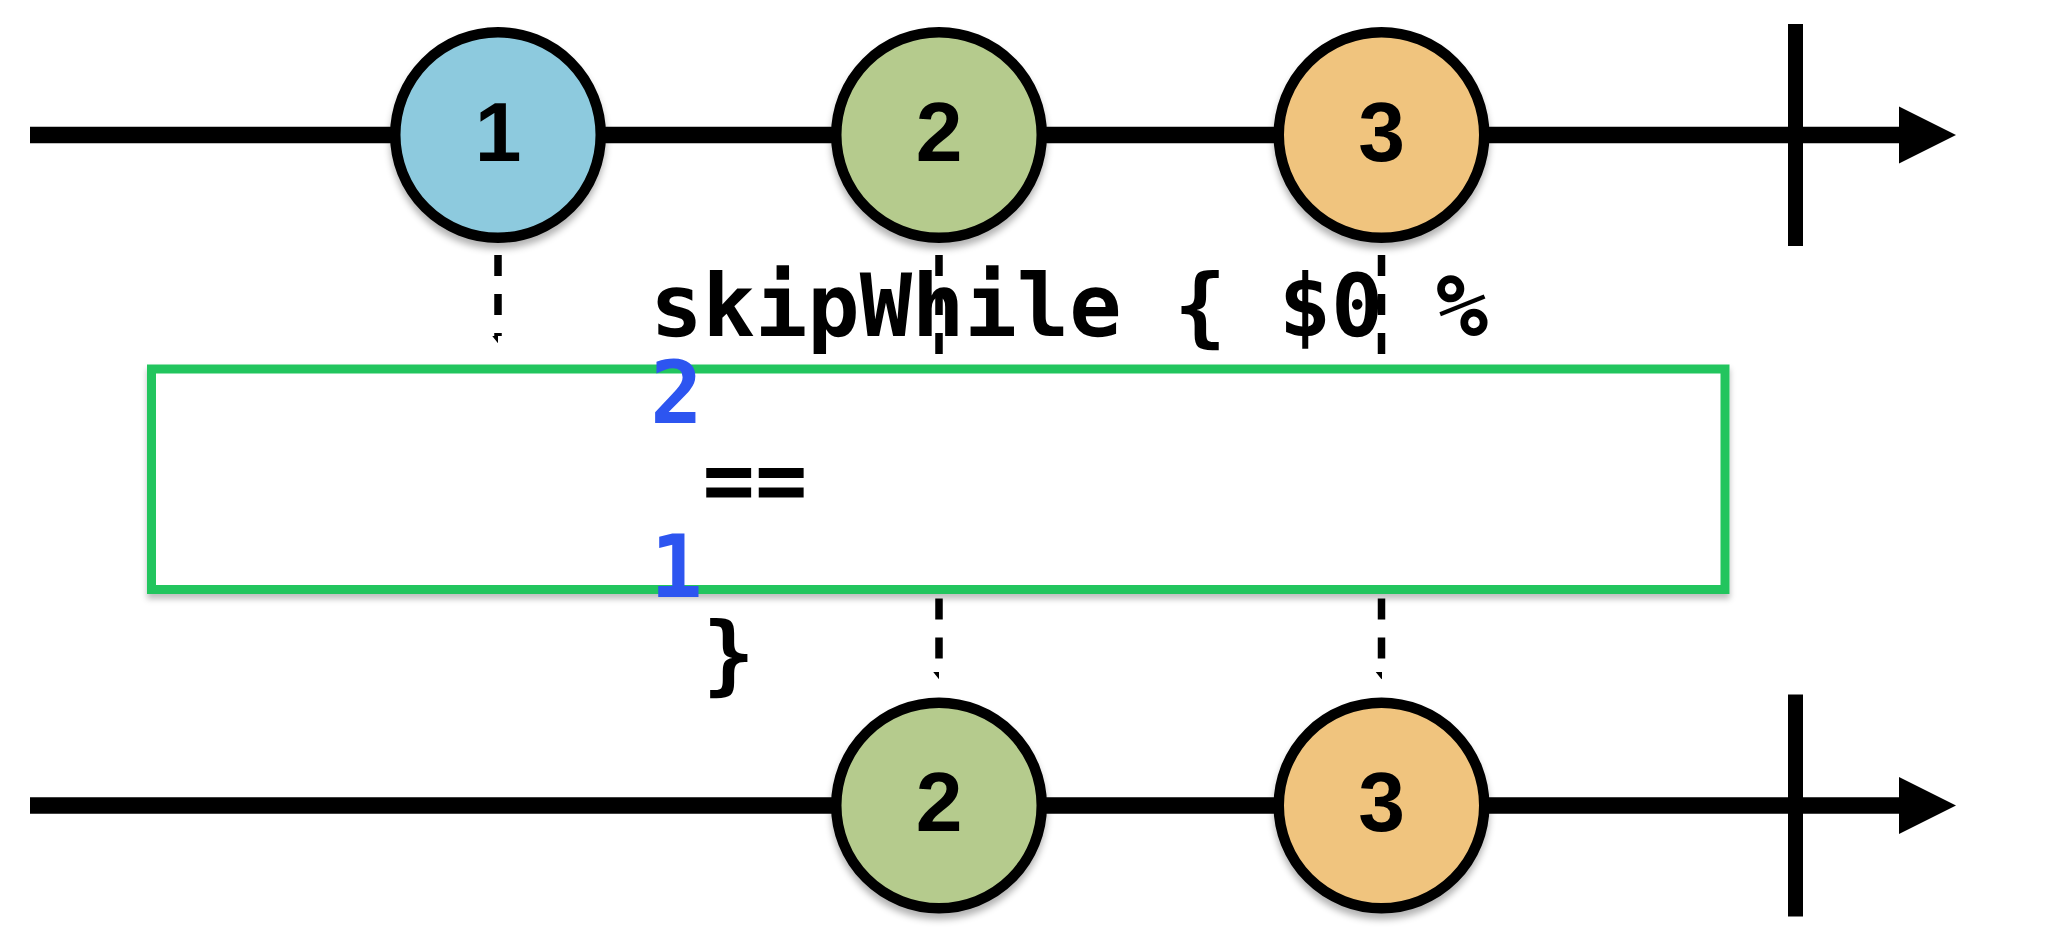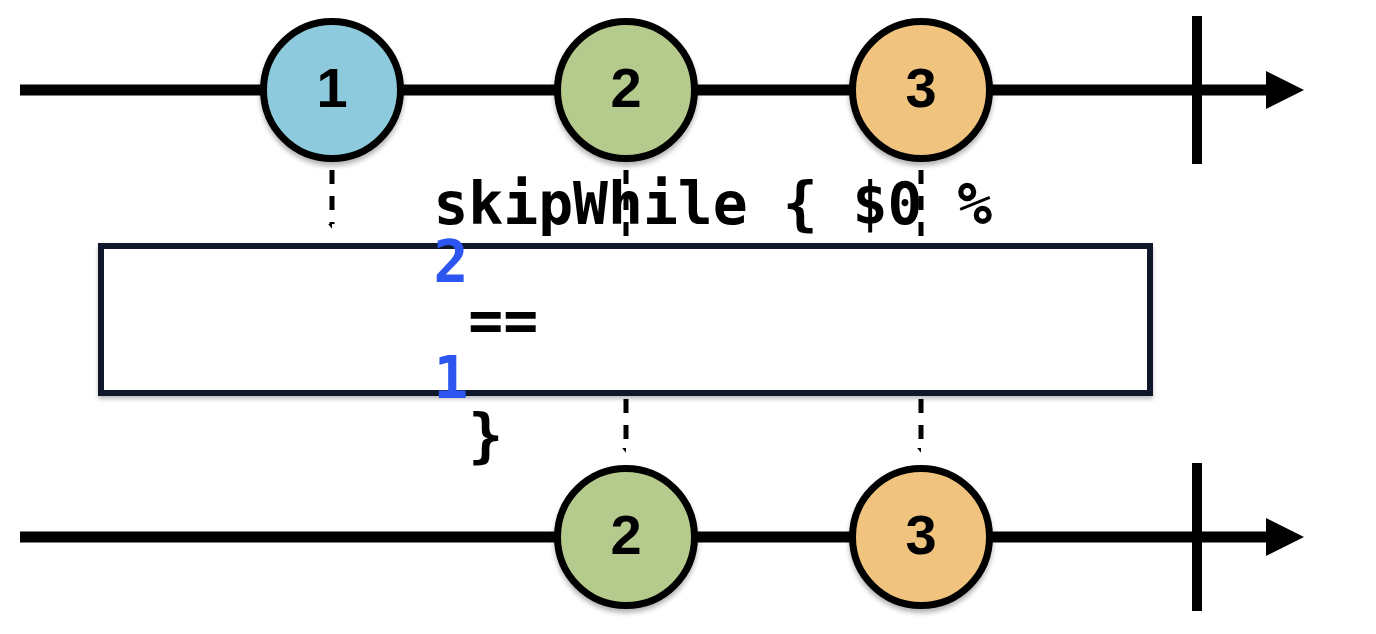--- a/index.html
+++ b/index.html
@@ -37,21 +37,21 @@
     font-weight: bold;
     color: #000000;
     line-height: 1;
     padding-bottom: 4px;
   }
   .operator-box {
     position: absolute;
     left: 98px; top: 243px;
     width: 1055px; height: 153px;
     background: #ffffff;
-    border: 6px solid #0f172a;
+    border: 6px solid #22c55e;
     display: flex;
     align-items: center;
     justify-content: center;
     z-index: 2;
     box-shadow: 0 3px 4px rgba(0,0,0,0.25);
   }
   .operator-code {
     font-family: "DejaVu Sans Mono", monospace;
     font-weight: bold;
     font-size: 58px;

